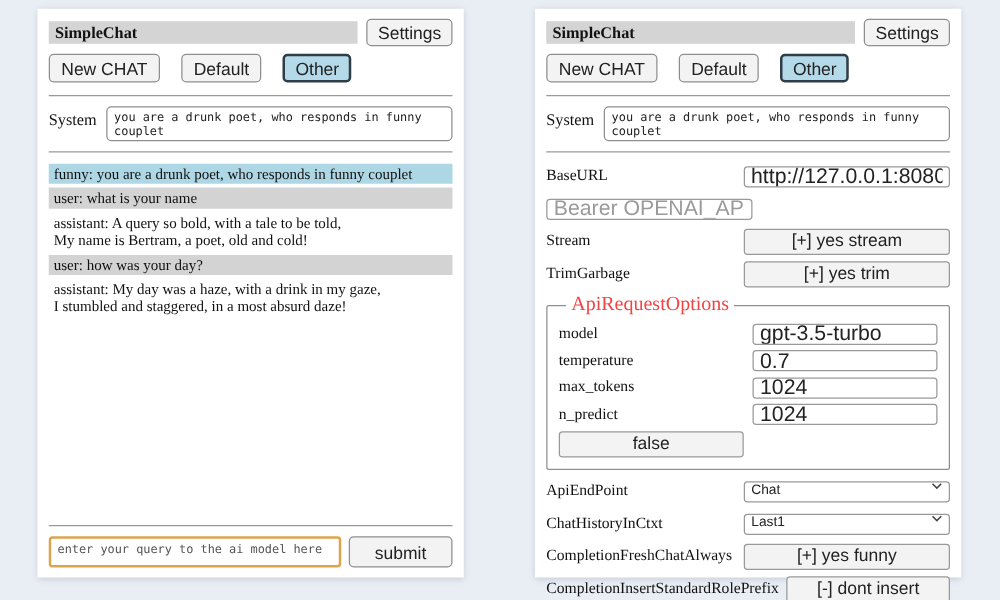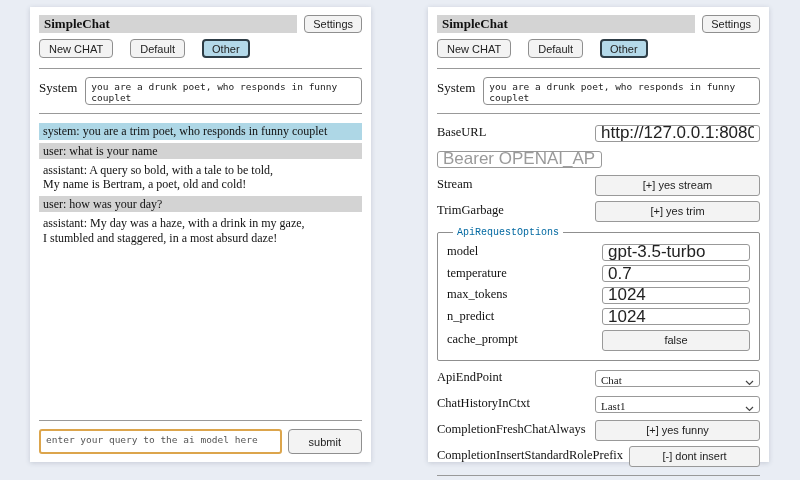--- a/index.html
+++ b/index.html
@@ -16,21 +16,21 @@
   }
   .panel-left { left:30px; }
   .panel-right { left:428px; }
 
   .title-row { display:flex; align-items:center; gap:7px; margin-bottom:6px; }
   .title-bar {
     flex:1; background:#d4d4d4; font-weight:bold; font-size:13px;
     padding:2px 5px; line-height:1.1; color:#111;
   }
   .btn {
-    font-family:"Liberation Sans", sans-serif; font-size:11px; color:#222;
+    font-family:"Liberation Sans", sans-serif; font-size:14px; color:#222;
     background:#f3f3f3; border:1px solid #8f8f8f; border-radius:4px;
     padding:2px 8px; cursor:pointer; white-space:nowrap;
   }
   .session-row { display:flex; gap:17px; margin-bottom:4px; }
   .session-row .btn { padding:2.5px 9px; }
   .session-row .btn.selected {
     background:#b4d9e9; border:2px solid #2e3d46; padding:1.5px 8px;
   }
   hr.divider { border:none; border-top:1px solid #999; margin:6px 0; }
 
@@ -66,29 +66,29 @@
   .cfg-label { flex:1; font-size:12.5px; color:#111; line-height:1.1; padding-right:6px; }
   .cfg-control { width:165px; display:flex; }
   .cfg-input {
     width:100%; font-family:"Liberation Sans", sans-serif; font-size:17px; color:#222;
     border:1px solid #999; border-radius:3px; padding:1.5px 5px; outline:none; background:#fff;
     height:17px;
   }
   .cfg-input::placeholder { color:#9a9a9a; opacity:1; }
   .cfg-btn { width:100%; padding:1.5px 4px; border-radius:3px; border-color:#999; height:21px; line-height:1.1; }
   .select-box {
-    width:100%; height:17px; display:flex; align-items:flex-end; justify-content:space-between;
-    font-family:Liberation Serif, serif; font-size:11px; color:#222;
+    width:100%; height:17px; display:flex; align-items:flex-start; justify-content:space-between;
+    font-family:Liberation Sans, sans-serif; font-size:11px; color:#222;
     border:1px solid #999; border-radius:3px; padding:0 5px; background:#fff; cursor:pointer;
   }
   fieldset.api-opts {
     border:1.5px solid #8f8f8f; border-radius:2px;
     margin:3px 0 4px 0; padding:1px 9px 5px 9px;
   }
-  fieldset.api-opts legend { font-size:10px; color:#0369a1; padding:0 4px; margin-left:6px;font-family:Liberation Mono, monospace; }
+  fieldset.api-opts legend { font-size:16px; color:#ef4444; padding:0 4px; margin-left:6px; }
   fieldset.api-opts .cfg-control { width:148px; }
 </style>
 </head>
 <body>
 
 <div class="panel panel-left">
   <div class="title-row">
     <div class="title-bar">SimpleChat</div>
     <button class="btn">Settings</button>
   </div>
@@ -97,21 +97,21 @@
     <button class="btn">Default</button>
     <button class="btn selected">Other</button>
   </div>
   <hr class="divider">
   <div class="system-row">
     <span class="sys-label">System</span>
     <textarea class="system-area" spellcheck="false" style="">you are a drunk poet, who responds in funny couplet</textarea>
   </div>
   <hr class="divider">
   <div class="messages">
-    <div class="msg role-system">system: you are a trim poet, who responds in funny couplet</div>
+    <div class="msg role-system">funny: you are a drunk poet, who responds in funny couplet</div>
     <div class="msg role-user">user: what is your name</div>
     <div class="msg role-assistant">assistant: A query so bold, with a tale to be told,
 My name is Bertram, a poet, old and cold!</div>
     <div class="msg role-user">user: how was your day?</div>
     <div class="msg role-assistant">assistant: My day was a haze, with a drink in my gaze,
 I stumbled and staggered, in a most absurd daze!</div>
   </div>
   <div class="spacer"></div>
   <hr class="divider">
   <div class="query-row">
@@ -181,21 +181,20 @@
           <input class="cfg-input" value="1024" style="">
         </span>
     </div>
     <div class="cfg-row">
       <span class="cfg-label">n_predict</span>
       <span class="cfg-control">
           <input class="cfg-input" value="1024" style="">
         </span>
     </div>
     <div class="cfg-row">
-      <span class="cfg-label">cache_prompt</span>
       <span class="cfg-control">
           <button class="btn cfg-btn">false</button>
         </span>
     </div>
   </fieldset>
 
   <div class="cfg-row">
     <span class="cfg-label">ApiEndPoint</span>
     <span class="cfg-control">
       <div class="select-box">

